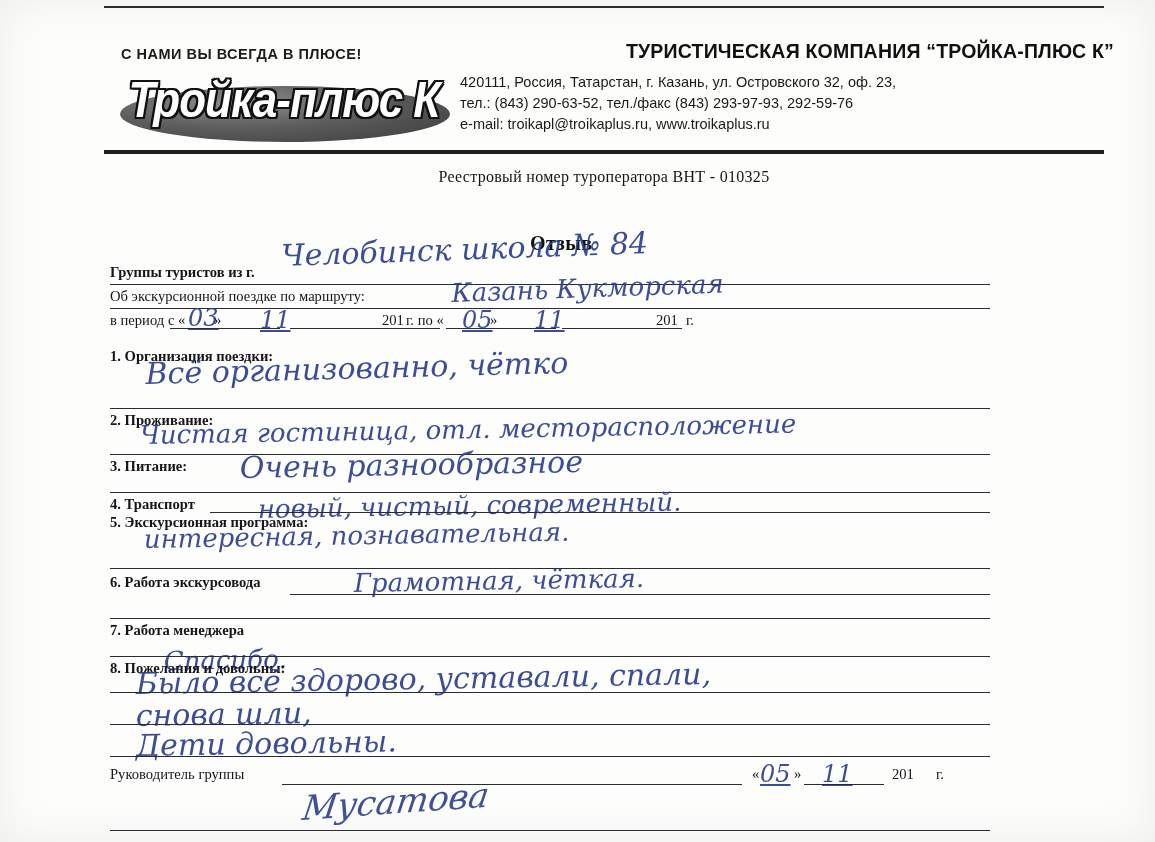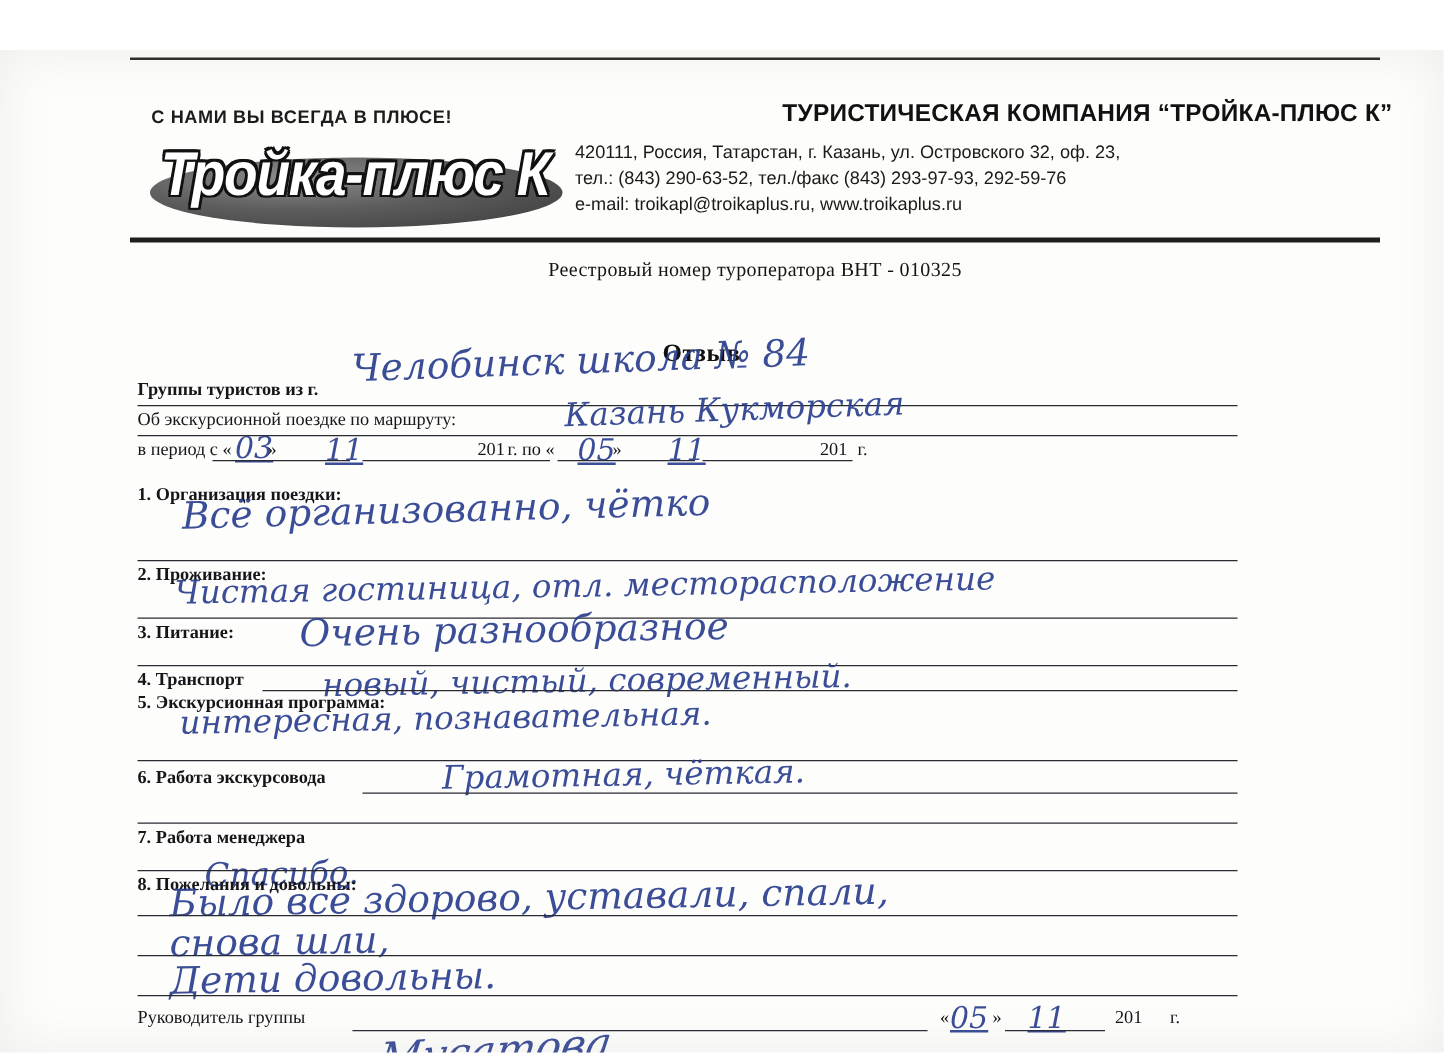--- a/index.html
+++ b/index.html
@@ -12,21 +12,20 @@
     height: 842px;
     font-family: "Liberation Serif", serif;
     color: #1b1b22;
     position: relative;
     overflow: hidden;
   }
   .page {
     position: absolute;
     inset: 0;
     background: #fdfdfb;
-    margin-top: 40px;
   }
   
   .top-rule {
     position: absolute;
     left: 104px;
     top: 6px;
     width: 1000px;
     height: 2px;
     background: #2b2b2b;
   }

